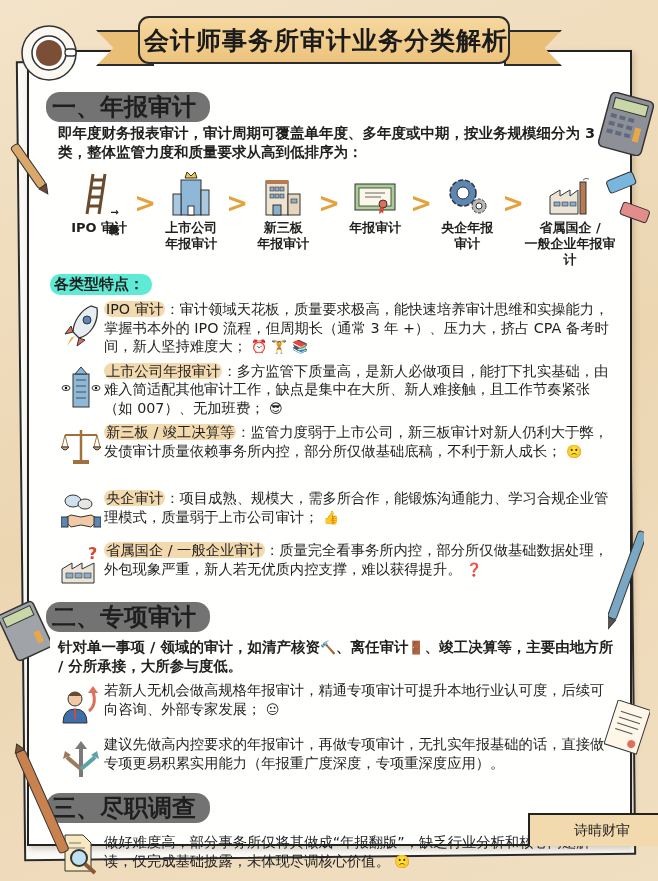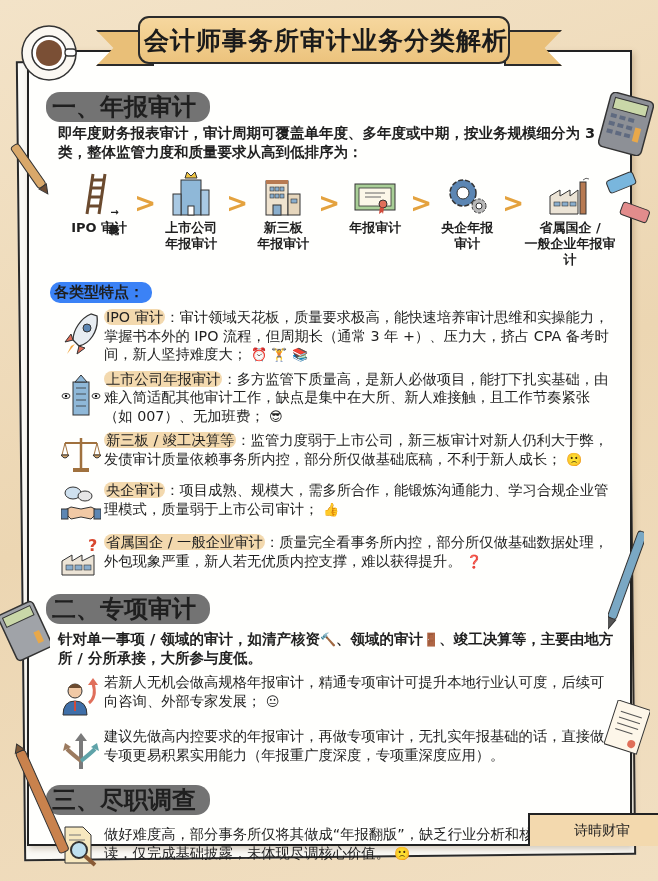--- a/index.html
+++ b/index.html
@@ -35,22 +35,22 @@
   .banner-title { font-size: 25px; font-weight: bold; letter-spacing: 1px; color: #1b1b1b; }
   .content { position: absolute; left: 58px; top: 86px; width: 560px; z-index: 3; }
   .intro, .p { font-size: 14.5px; font-weight: bold; line-height: 19px; }
   .sec-head {
     display: inline-block; margin-left: -12px; padding: 1px 14px 1px 6px;
     background: #737373; border-radius: 14px;
     font-size: 24px; font-weight: bold; line-height: 28px; margin-top: 6px; margin-bottom: 2px;
   }
   .sub-head {
     display: inline-block; margin-left: -8px; padding: 0 8px 0 4px;
-    background: #3b82f6; border-radius: 10px;
-    font-size: 15px; font-weight: bold; line-height: 21px; margin-top: 10px;
+    background: #5eead4; border-radius: 10px;
+    font-size: 15px; font-weight: bold; line-height: 21px; margin-top: 2px;
   }
   .flow { display: flex; align-items: flex-start; justify-content: space-between; margin: 10px 0 4px 6px; width: 552px; }
   .flow-item { display: flex; flex-direction: column; align-items: center; width: 84px; }
   .flow-icon { height: 44px; display: flex; align-items: flex-end; justify-content: center; }
   .flow-label { font-size: 13px; font-weight: bold; text-align: center; line-height: 16px; margin-top: 4px; white-space: pre-line; }
   .flow-arrow { color: #e4a23e; font-size: 26px; font-weight: bold; margin-top: 16px; }
   .feat { display: flex; margin-top: 5px; }
   .feat-icon { width: 46px; flex: none; display: flex; justify-content: center; padding-top: 4px; }
   .feat-text { font-size: 14.3px; font-weight: normal; line-height: 18.5px; }
   .tag { background: #f3d9ae; border-radius: 8px; padding: 0 2px; }
@@ -289,21 +289,21 @@
         <svg width="40" height="38" viewBox="0 0 40 38">
           <line x1="20" y1="3" x2="20" y2="34" stroke="#a0713e" stroke-width="2.5"></line>
           <line x1="4" y1="8" x2="36" y2="8" stroke="#a0713e" stroke-width="2"></line>
           <path d="M1 20 L4 8 L7 20 Z M33 20 L36 8 L39 20 Z" fill="none" stroke="#a0713e"></path>
           <path d="M0 20 Q4 26 8 20 Z M32 20 Q36 26 40 20 Z" fill="#d9a86a" stroke="#333"></path>
           <rect x="12" y="33" width="16" height="4" fill="#a0713e"></rect>
         </svg>
       </div>
     <p class="feat-text"><span class="tag">新三板 / 竣工决算等</span><span>：监管力度弱于上市公司，新三板审计对新人仍利大于弊，发债审计质量依赖事务所内控，部分所仅做基础底稿，不利于新人成长；</span> <span class="emoji">🙁</span></p>
   </div>
-  <div class="feat" style="margin-top:8px">
+  <div class="feat" style="margin-top:24px">
     <div class="feat-icon">
         <svg width="40" height="40" viewBox="0 0 40 40">
           <ellipse cx="12" cy="8" rx="8" ry="6" fill="#cfe1ef" stroke="#333"></ellipse>
           <ellipse cx="24" cy="11" rx="7" ry="5" fill="#e6e6e6" stroke="#333"></ellipse>
           <path d="M2 26 L10 22 L20 24 L30 22 L38 26 L30 34 L20 32 L10 34 Z" fill="#f1c9a5" stroke="#333"></path>
           <rect x="0" y="24" width="7" height="10" fill="#5c86b3" stroke="#333"></rect>
           <rect x="33" y="24" width="7" height="10" fill="#5c86b3" stroke="#333"></rect>
         </svg>
       </div>
     <p class="feat-text"><span class="tag">央企审计</span><span>：项目成熟、规模大，需多所合作，能锻炼沟通能力、学习合规企业管理模式，质量弱于上市公司审计；</span> <span class="emoji">👍</span></p>
@@ -319,21 +319,21 @@
             <rect x="24" y="28" width="7" height="5"></rect>
           </g>
         </svg>
       </div>
     <p class="feat-text"><span class="tag">省属国企 / 一般企业审计</span><span>：质量完全看事务所内控，部分所仅做基础数据处理，外包现象严重，新人若无优质内控支撑，难以获得提升。</span> <span class="emoji" style="color:#d9482f">❓</span></p>
   </div>
 
   
   <div class="sec-head" style="margin-top:17px">二、专项审计</div>
   <p class="p" style="margin-top:4px">
-    <span>针对单一事项 / 领域的审计，如清产核资</span><span class="emoji">🔨</span><span>、领域的审计</span><span class="emoji">🚪</span><span>、竣工决算等，主要由地方所 / 分所承接，大所参与度低。</span>
+    <span>针对单一事项 / 领域的审计，如清产核资</span><span class="emoji">🔨</span><span>、离任审计</span><span class="emoji">🚪</span><span>、竣工决算等，主要由地方所 / 分所承接，大所参与度低。</span>
   </p>
   <div class="feat" style="">
     <div class="feat-icon">
         <svg width="40" height="40" viewBox="0 0 40 40">
           <circle cx="14" cy="14" r="7" fill="#f1c9a5" stroke="#333"></circle>
           <path d="M7 11 Q14 3 21 11" fill="#6b4a2e"></path>
           <path d="M2 38 Q2 24 14 24 Q26 24 26 38 Z" fill="#3f6fa8" stroke="#333"></path>
           <path d="M13 24 L15 24 L15 34 L13 34 Z" fill="#d04a3a"></path>
           <path d="M28 26 Q36 20 32 6" stroke="#e06f5a" stroke-width="3" fill="none"></path>
           <polygon points="27,8 32,1 37,8" fill="#e06f5a"></polygon>

